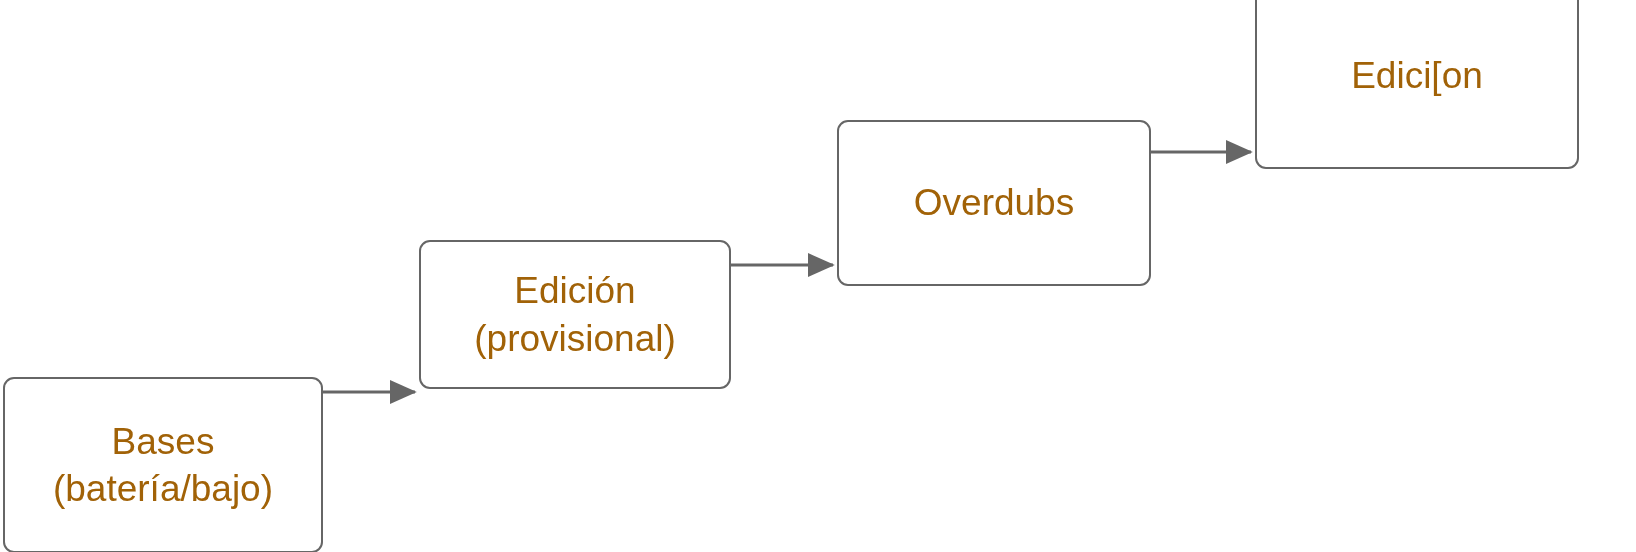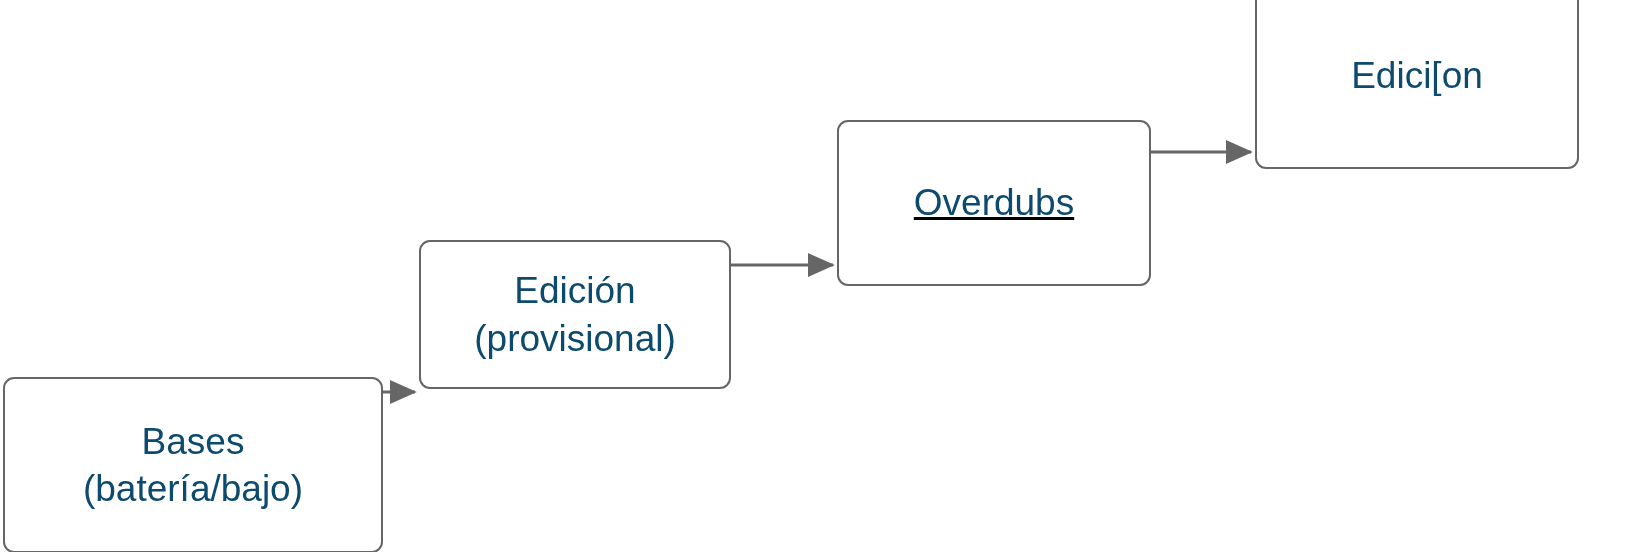--- a/index.html
+++ b/index.html
@@ -29,50 +29,49 @@
     box-sizing: border-box;
     background: #ffffff;
     border: 2px solid #666666;
     border-radius: 11px;
     display: flex;
     align-items: center;
     justify-content: center;
     text-align: center;
   }
   .node-label {
-    color: #0c4a6e;
+    color: #a16207;
     font-family: "Liberation Sans", sans-serif;
     font-size: 37px;
     line-height: 1.28;
     white-space: pre-line;
     letter-spacing: 0px;
   }
   
   #node-bases {
     left: 3px;
     top: 377px;
-    width: 380px;
+    width: 320px;
     height: 176px;
     border-bottom-left-radius: 11px;
     border-bottom-right-radius: 11px;
   }
   
   #node-edicion-provisional {
     left: 419px;
     top: 240px;
     width: 312px;
     height: 149px;
   }
   
   #node-overdubs {
     left: 837px;
     top: 120px;
     width: 314px;
     height: 166px;
-    text-decoration: underline;
   }
   
   #node-edicion-final {
     left: 1255px;
     top: -18px;
     width: 324px;
     height: 187px;
   }
 </style>
 </head>

